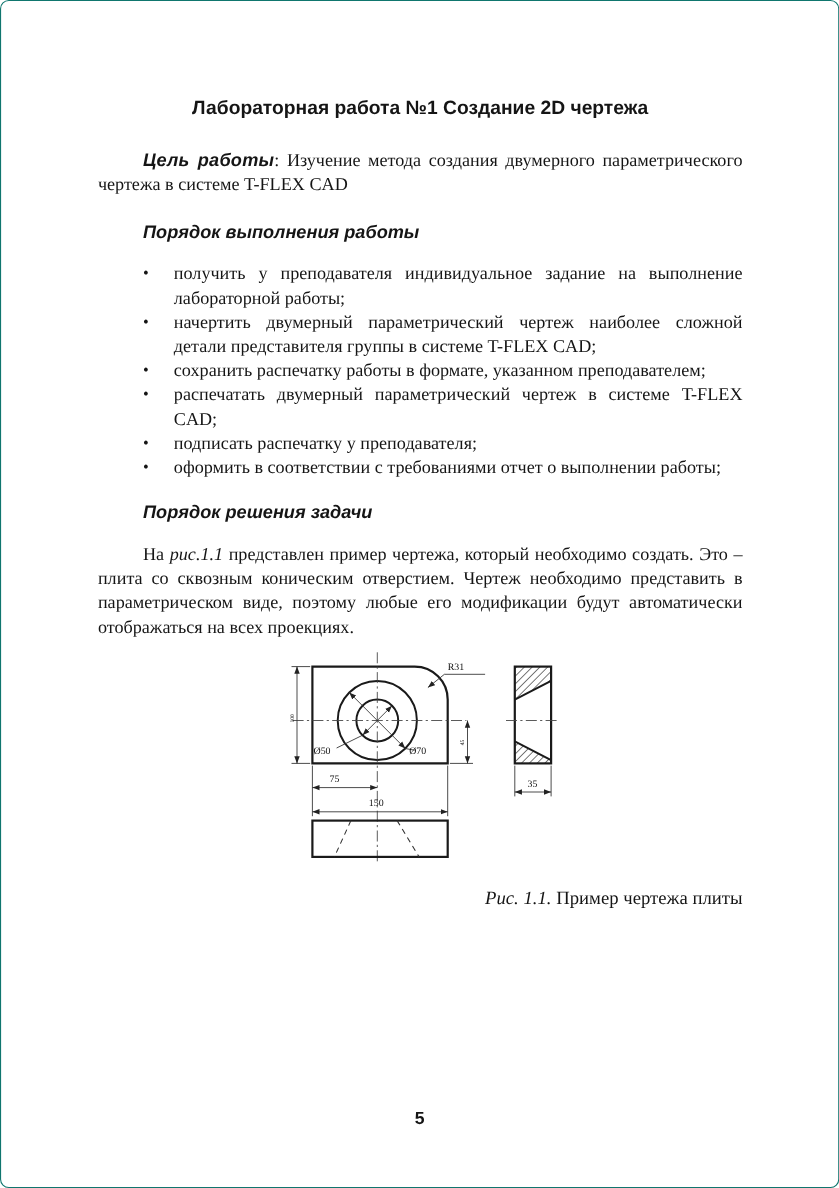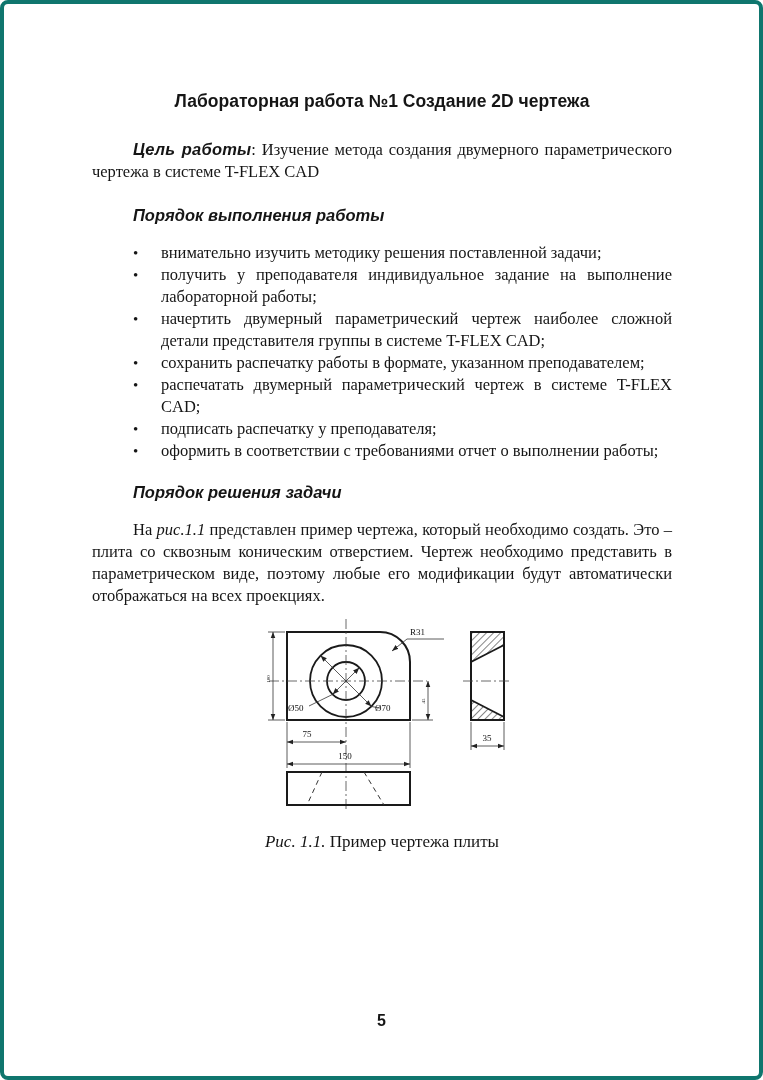--- a/index.html
+++ b/index.html
@@ -1,20 +1,20 @@
 <!DOCTYPE html>
 <html><head>
 <meta charset="utf-8">
 <style>
   html,body{margin:0;padding:0;background:#ffffff;}
   .page{
     position:relative;
     width:763px;height:1080px;
     background:#ffffff;
-    border:4px solid #0f766e;
+    border:1px solid #0f766e;
     border-radius:8px;
     box-sizing:border-box;
     font-family:"Liberation Serif",serif;
     color:#151515;
     overflow:hidden;
   }
   .content{padding:86px 87px 0 88px;}
   .doc-title{
     margin:0;
     text-align:center;
@@ -66,21 +66,21 @@
     content:"\2022";
     position:absolute;
     left:41px;
     top:0;
     font-size:15px;
   }
   .figure-wrap{margin-top:8px;margin-left:157px;width:270px;}
   .figure-caption{
     margin:0;
     margin-top:12px;
-    text-align:center;
+    text-align:right;
     font-size:17px;
     line-height:22px;
   }
   .italic{font-style:italic;}
   .page-number{
     position:absolute;
     left:0;right:0;
     top:1008px;
     text-align:center;
     font-family:"Liberation Sans",sans-serif;
@@ -100,21 +100,20 @@
 <div class="page">
   <div class="content">
 
     <h1 class="doc-title">Лабораторная работа №1 Создание 2D чертежа</h1>
 
     <p class="body-par"><span class="bold-italic-lead">Цель работы</span><span>: </span><span>Изучение метода создания двумерного параметрического чертежа в системе T-FLEX CAD</span></p>
 
     <h2 class="subhead first">Порядок выполнения работы</h2>
 
     <ul class="task-list">
-      <li><span>внимательно изучить методику решения поставленной задачи;</span></li>
       <li><span>получить у преподавателя индивидуальное задание на выполнение лабораторной работы;</span></li>
       <li><span>начертить двумерный параметрический чертеж наиболее сложной детали представителя группы в системе T-FLEX CAD;</span></li>
       <li><span>сохранить распечатку работы в формате, указанном преподавателем;</span></li>
       <li><span>распечатать двумерный параметрический чертеж в системе T-FLEX CAD;</span></li>
       <li><span>подписать распечатку у преподавателя;</span></li>
       <li><span>оформить в соответствии с требованиями отчет о выполнении работы;</span></li>
     </ul>
 
     <h2 class="subhead second">Порядок решения задачи</h2>
 

